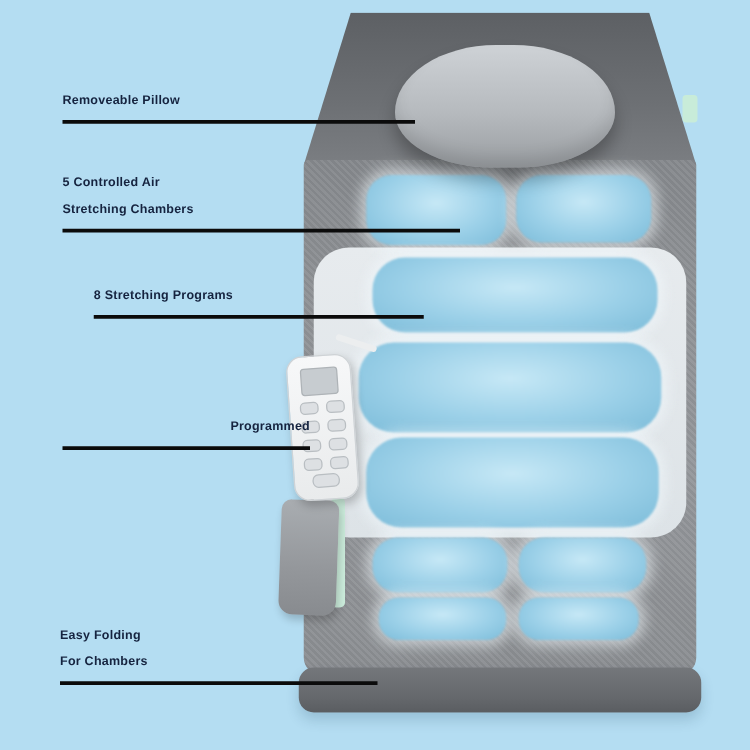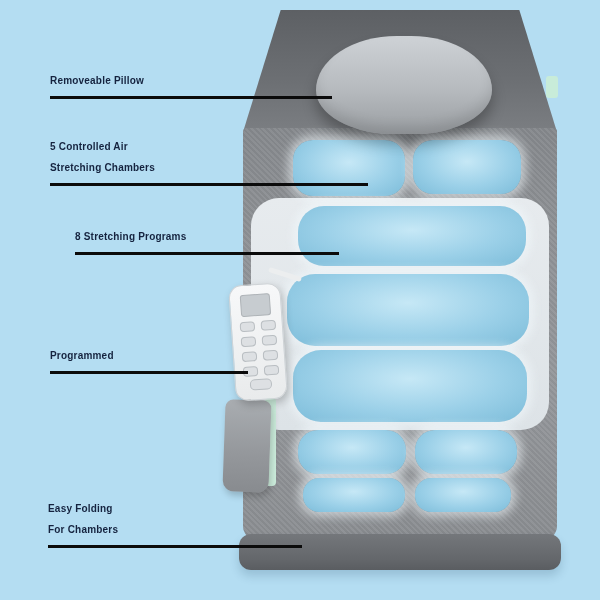--- a/index.html
+++ b/index.html
@@ -169,21 +169,21 @@
     <div class="ann-text">5 Controlled Air</div>
     <div class="ann-text">Stretching Chambers</div>
     <div class="ann-line"></div>
   </div>
 
   <div class="annotation" style="left:48px;top:226px;width:264px;margin-left:27px;">
     <div class="ann-text">8 Stretching Programs</div>
     <div class="ann-line"></div>
   </div>
 
-  <div class="annotation" style="left:50px;top:345px;width:198px;">
+  <div class="annotation" style="left:50px;top:331px;width:198px;text-align:right;">
     <div class="ann-text">Programmed</div>
     <div class="ann-line"></div>
   </div>
 
   <div class="annotation" style="left:48px;top:498px;width:254px;">
     <div class="ann-text">Easy Folding</div>
     <div class="ann-text">For Chambers</div>
     <div class="ann-line"></div>
   </div>
 

